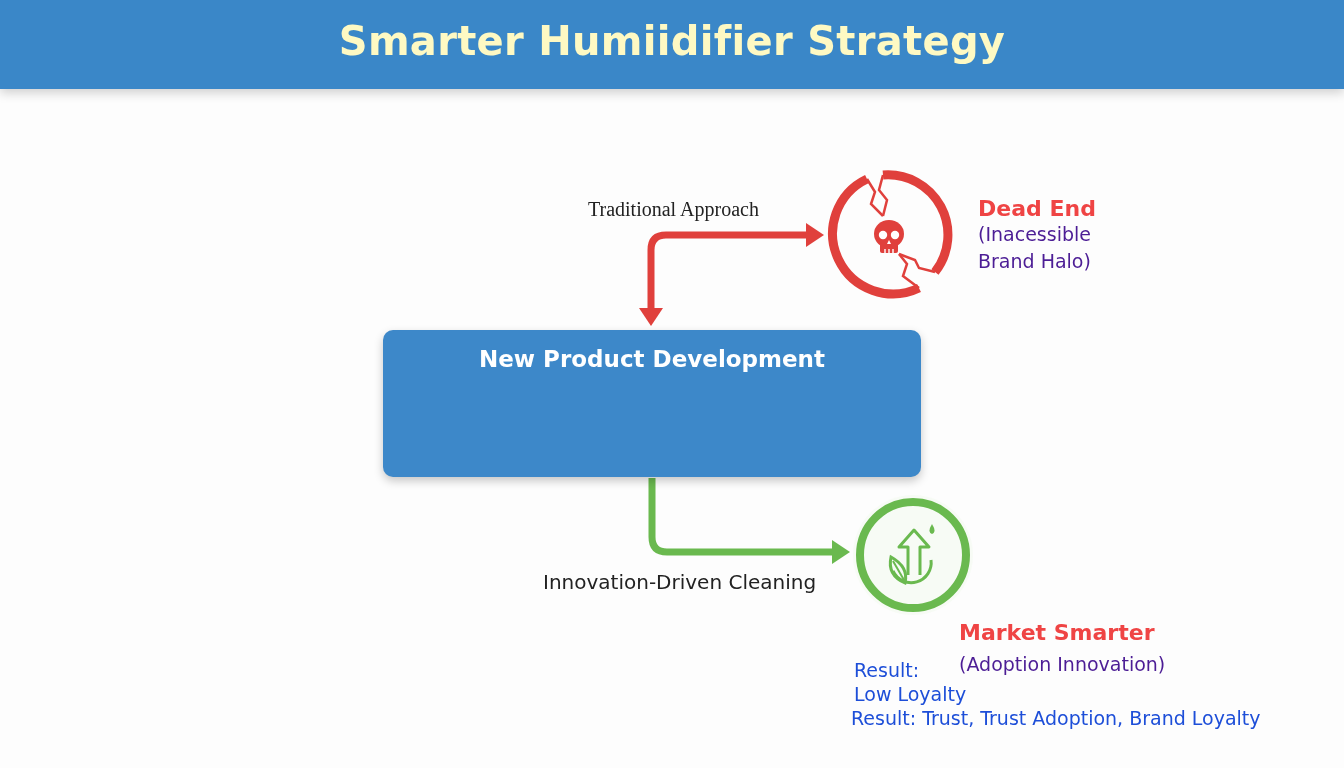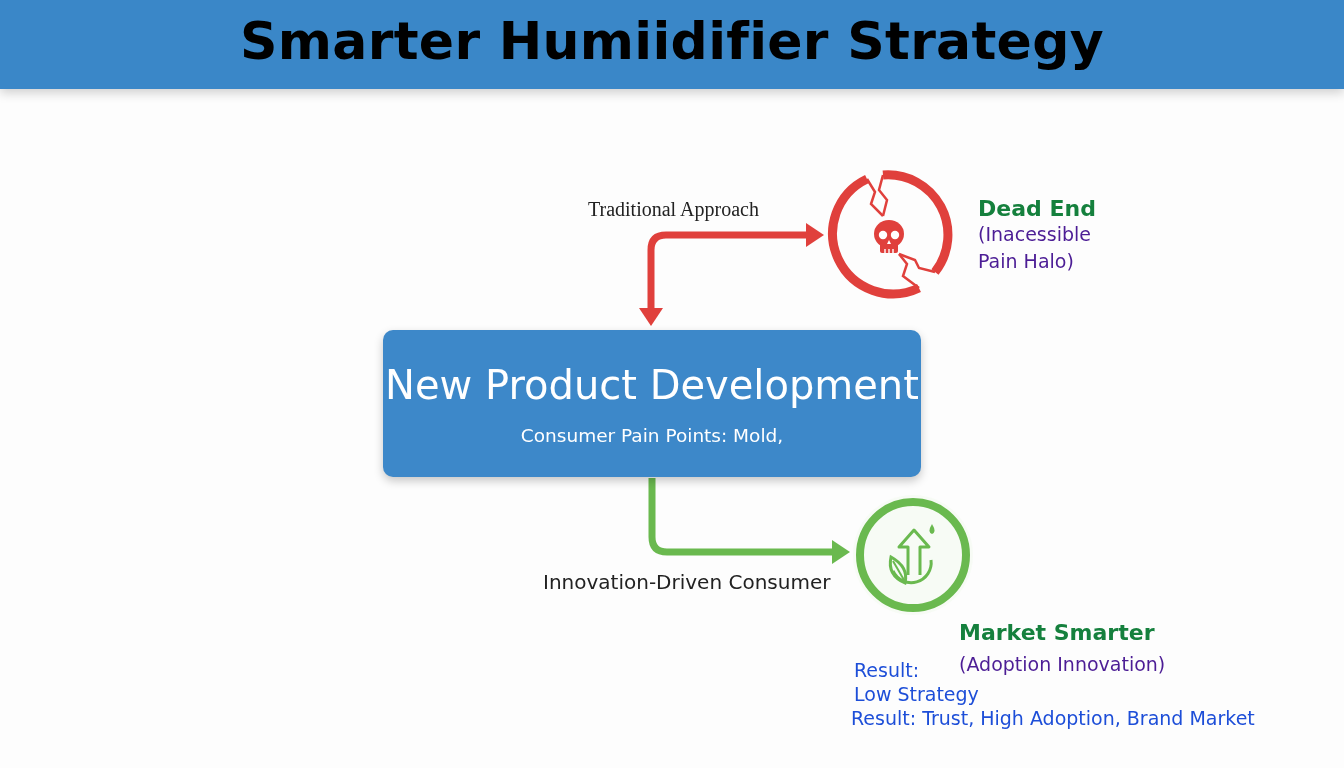--- a/index.html
+++ b/index.html
@@ -9,36 +9,36 @@
     font-family:"Liberation Sans", "DejaVu Sans", sans-serif;
     color:#1e1e1e;
   }
   .header {
     position:absolute; left:0; top:0; width:1344px; height:89px;
     background:#3a87c8;
     box-shadow:0 4px 10px rgba(0,0,0,0.18);
     display:flex; align-items:center; justify-content:center;
   }
   .header h1 {
-    margin:0; color:#000000; font-size:52px; font-weight:bold; letter-spacing:0.3px;
+    margin:0; color:#fef9c3; font-size:40px; font-weight:bold; letter-spacing:0.3px;
     font-family:"DejaVu Sans", sans-serif;
     position:relative; top:-4px;
   }
   svg.connectors { position:absolute; left:0; top:0; }
   .label { position:absolute; white-space:nowrap; font-family:"DejaVu Sans", sans-serif; }
   .path-label { font-size:20px; color:#222; }
   .center-box {
     position:absolute; left:383px; top:330px; width:538px; height:147px;
     background:#3d88c9; border-radius:10px;
     box-shadow:0 4px 10px rgba(0,0,0,0.22);
     color:#fff; text-align:center; font-family:"DejaVu Sans", sans-serif;
   }
-  .center-box .title { margin-top:32px; font-size:40px; font-weight:normal; }
+  .center-box .title { margin-top:16px; font-size:23px; font-weight:bold; }
   .center-box .sub { margin-top:14px; font-size:18.5px; line-height:27px; }
-  .outcome-title { font-size:22px; font-weight:bold; color:#15803d; }
+  .outcome-title { font-size:22px; font-weight:bold; color:#ef4444; }
   .outcome-sub { font-size:19px; color:#4c1d95; line-height:27px; }
   .result { font-size:19px; color:#1d4ed8; }
 </style>
 </head>
 <body>
 
 <div class="header">
   <h1>Smarter Humiidifier Strategy</h1>
 </div>
 
@@ -86,30 +86,29 @@
 
     <path d="M19 -31 Q14 -23 19 -21 Q24 -23 19 -31 Z" fill="#6ab94f"></path>
   </g>
 </svg>
 
 <div class="label path-label" style="left:588px; top:198px;font-family:Liberation Serif, serif;">Traditional Approach</div>
 
 <div class="label" style="left:978px; top:196px;">
   <div class="outcome-title">Dead End</div>
   <div class="outcome-sub">(Inacessible</div>
-  <div class="outcome-sub">Pain Halo)</div>
+  <div class="outcome-sub">Brand Halo)</div>
 </div>
 
 <div class="center-box">
   <div class="title">New Product Development</div>
   <div class="sub">
-    <div>Consumer Pain Points: Mold,</div>
   </div>
 </div>
 
-<div class="label path-label" style="left:543px; top:570px;">Innovation-Driven Consumer</div>
+<div class="label path-label" style="left:543px; top:570px;">Innovation-Driven Cleaning</div>
 
 <div class="label outcome-title" style="left:959px; top:620px;">Market Smarter</div>
 <div class="label outcome-sub" style="left:959px; top:651px;">(Adoption Innovation)</div>
 
 <div class="label result" style="left:854px; top:659px;">Result:</div>
-<div class="label result" style="left:854px; top:683px;">Low Strategy</div>
-<div class="label result" style="left:851px; top:707px;">Result: Trust, High Adoption, Brand Market</div>
+<div class="label result" style="left:854px; top:683px;">Low Loyalty</div>
+<div class="label result" style="left:851px; top:707px;">Result: Trust, Trust Adoption, Brand Loyalty</div>
 
 </body></html>

